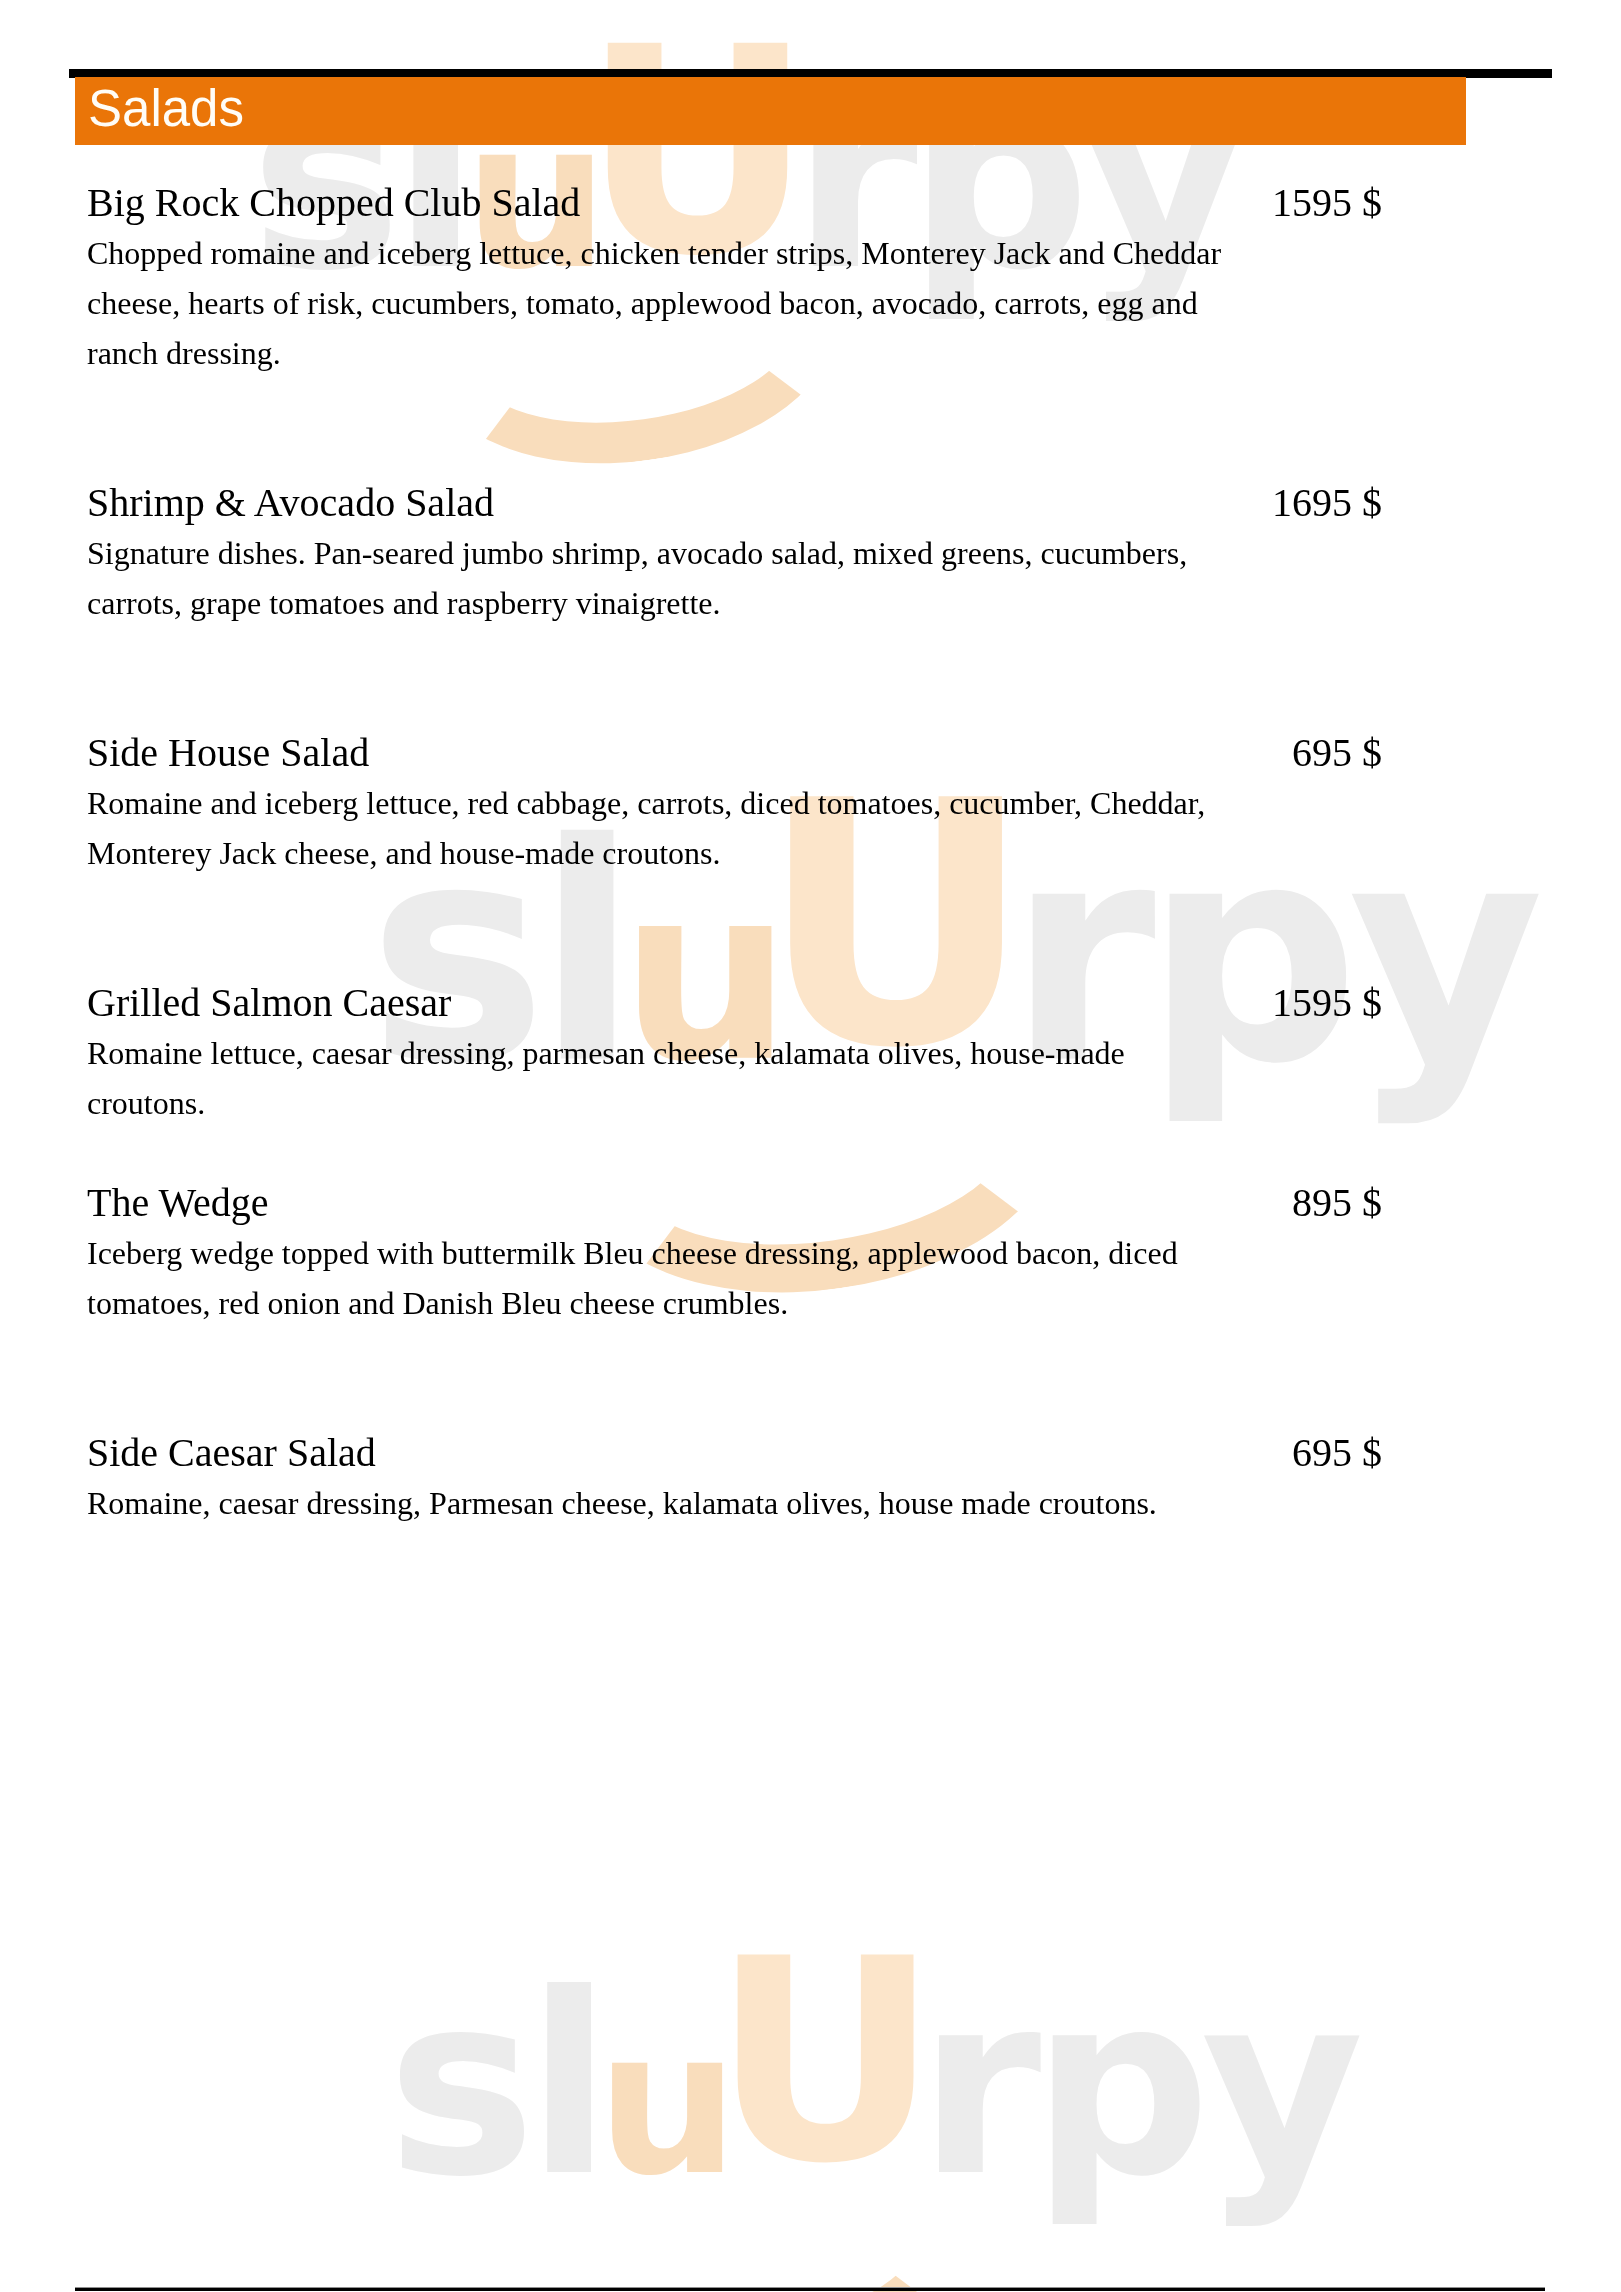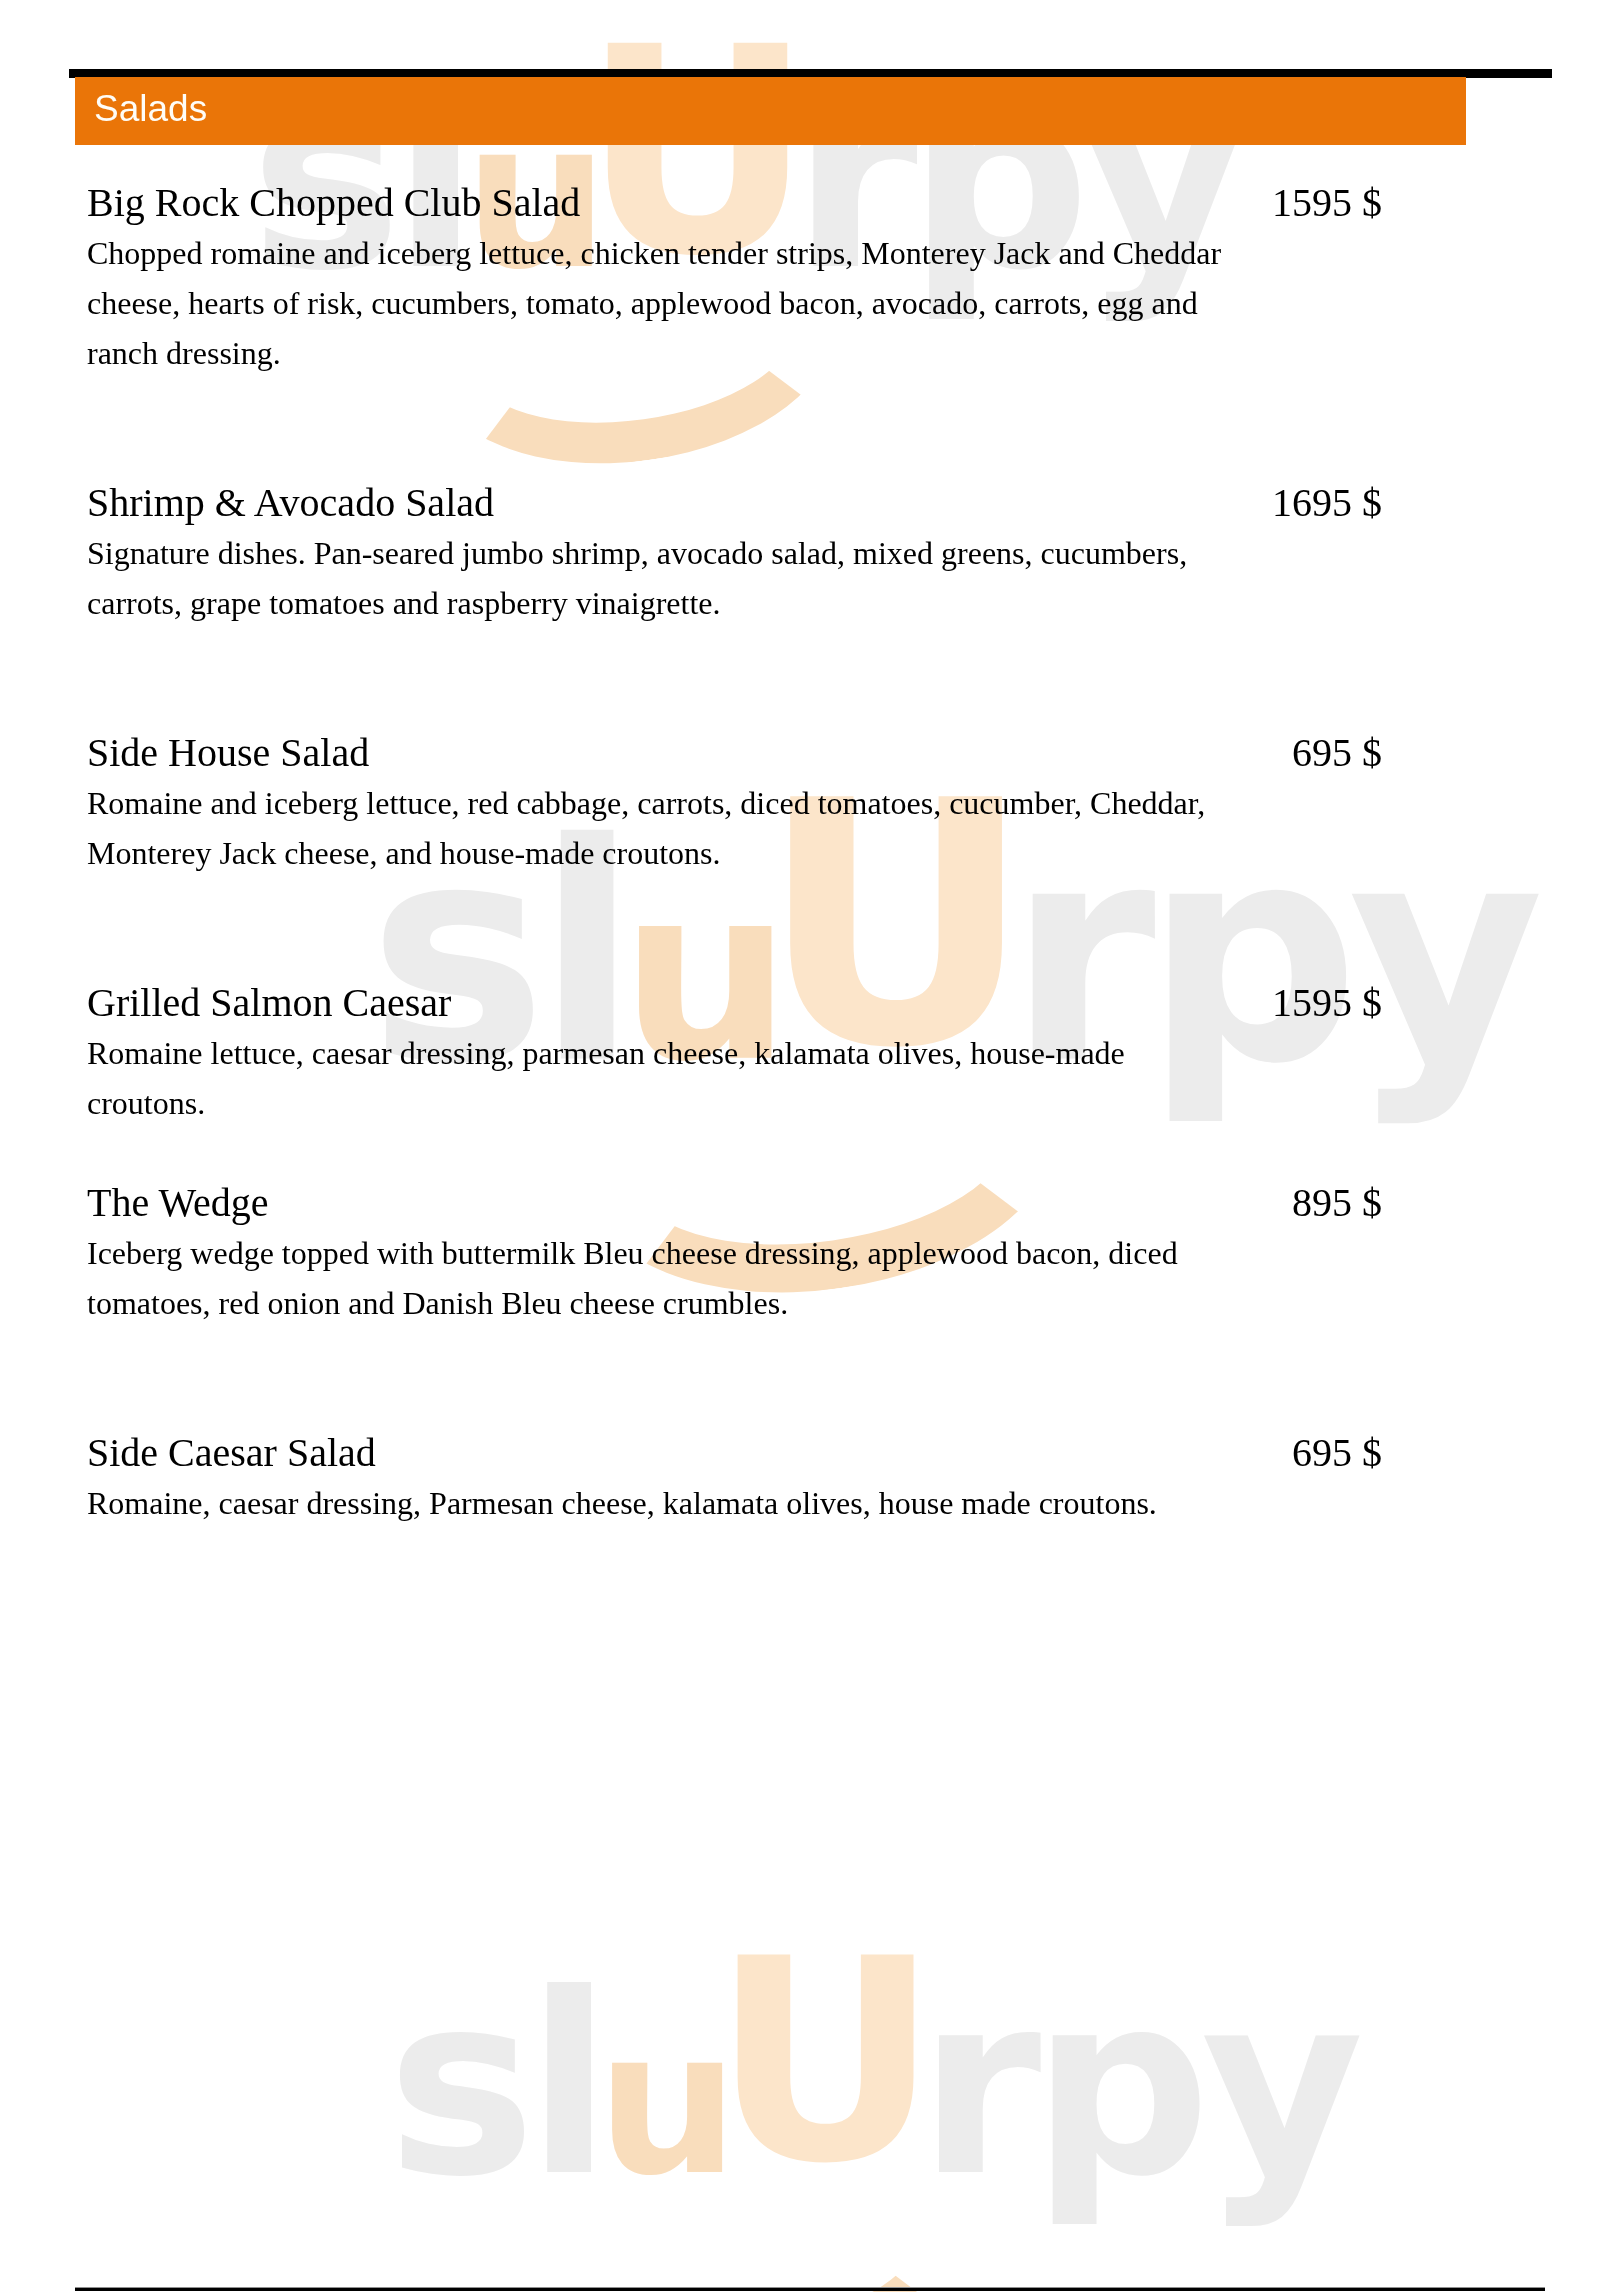--- a/index.html
+++ b/index.html
@@ -42,23 +42,23 @@
     background:#000; z-index:2;
   }
   .header-bar {
     position:absolute; left:75px; top:77px;
     width:1391px; height:68px;
     background:#ea7508; z-index:2;
     display:flex; align-items:center;
   }
   .header-bar .title {
     font-family:"Liberation Sans", sans-serif;
-    font-size:37px; line-height:1;
+    font-size:51px; line-height:1;
     color:#fffdf7;
-    padding-left:19px; padding-bottom:5.9px;
+    padding-left:13px; padding-bottom:5.9px;
   }
 
   
   .content {
     position:absolute; left:87px; top:178px;
     width:1295px; z-index:1;
   }
   .menu-item { margin:0 0 100px 0; }
   .menu-item.tight { margin-bottom:50px; }
   .item-head {

